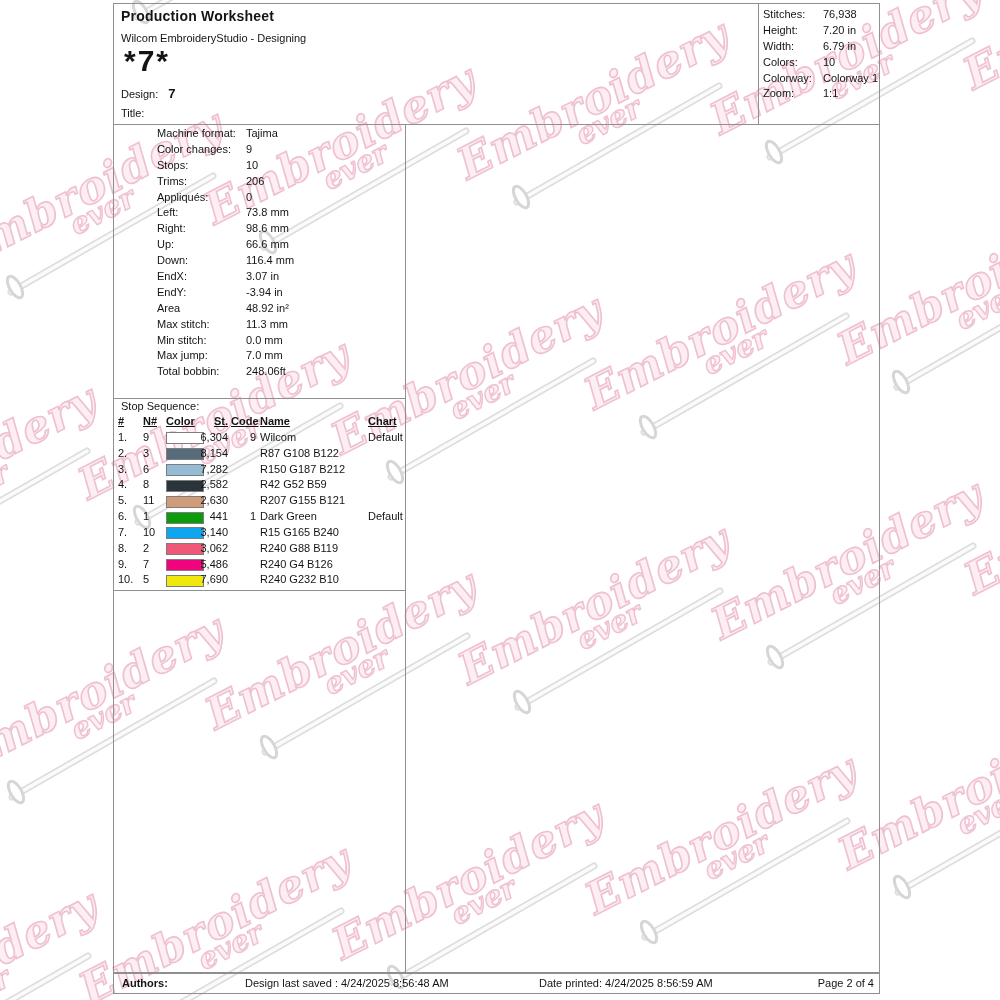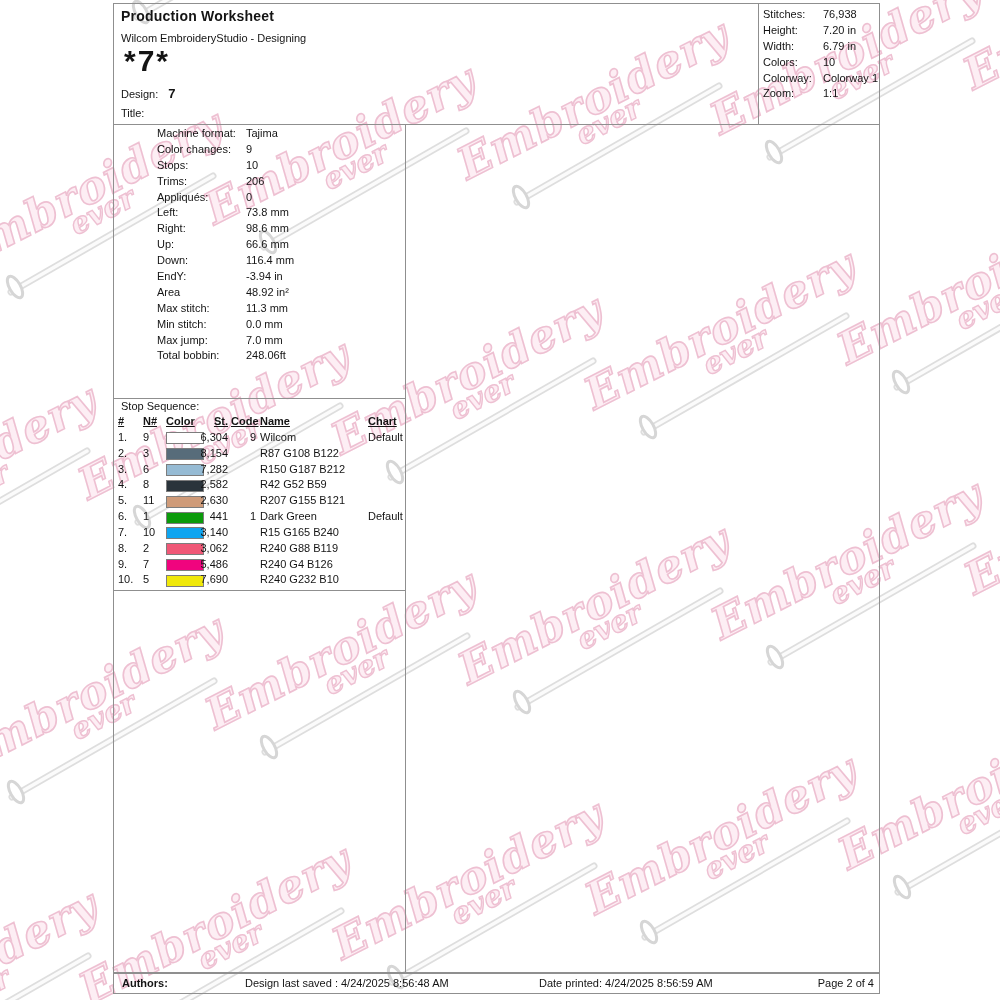--- a/index.html
+++ b/index.html
@@ -370,20 +370,21 @@
   <div class="abs" id="info-panel">
       <div class="kv-row"><span class="kv-label">Machine format:</span><span class="kv-value">Tajima</span></div>
       <div class="kv-row"><span class="kv-label">Color changes:</span><span class="kv-value">9</span></div>
       <div class="kv-row"><span class="kv-label">Stops:</span><span class="kv-value">10</span></div>
       <div class="kv-row"><span class="kv-label">Trims:</span><span class="kv-value">206</span></div>
       <div class="kv-row"><span class="kv-label">Appliqués:</span><span class="kv-value">0</span></div>
       <div class="kv-row"><span class="kv-label">Left:</span><span class="kv-value">73.8 mm</span></div>
       <div class="kv-row"><span class="kv-label">Right:</span><span class="kv-value">98.6 mm</span></div>
       <div class="kv-row"><span class="kv-label">Up:</span><span class="kv-value">66.6 mm</span></div>
       <div class="kv-row"><span class="kv-label">Down:</span><span class="kv-value">116.4 mm</span></div>
+      <div class="kv-row"><span class="kv-label">EndX:</span><span class="kv-value">3.07 in</span></div>
       <div class="kv-row"><span class="kv-label">EndY:</span><span class="kv-value">-3.94 in</span></div>
       <div class="kv-row"><span class="kv-label">Area</span><span class="kv-value">48.92 in²</span></div>
       <div class="kv-row"><span class="kv-label">Max stitch:</span><span class="kv-value">11.3 mm</span></div>
       <div class="kv-row"><span class="kv-label">Min stitch:</span><span class="kv-value">0.0 mm</span></div>
       <div class="kv-row"><span class="kv-label">Max jump:</span><span class="kv-value">7.0 mm</span></div>
       <div class="kv-row"><span class="kv-label">Total bobbin:</span><span class="kv-value">248.06ft</span></div>
     </div>
 
   <div class="abs" id="stop-heading">Stop Sequence:</div>
   <div class="abs" id="stop-table">

